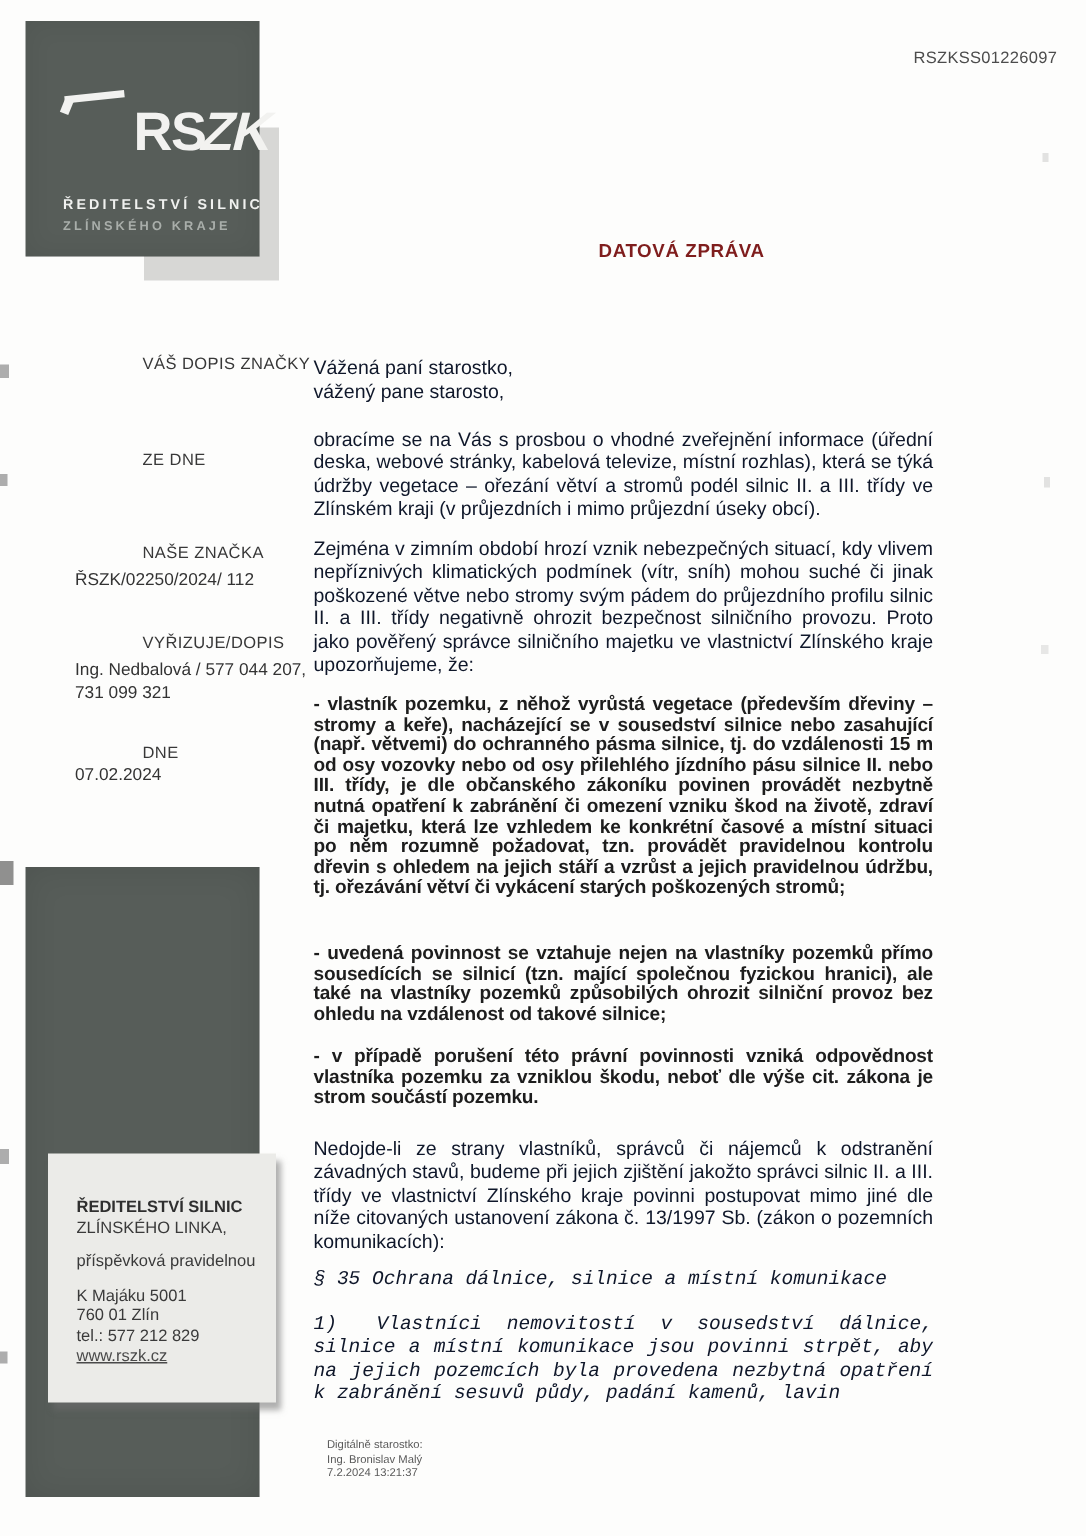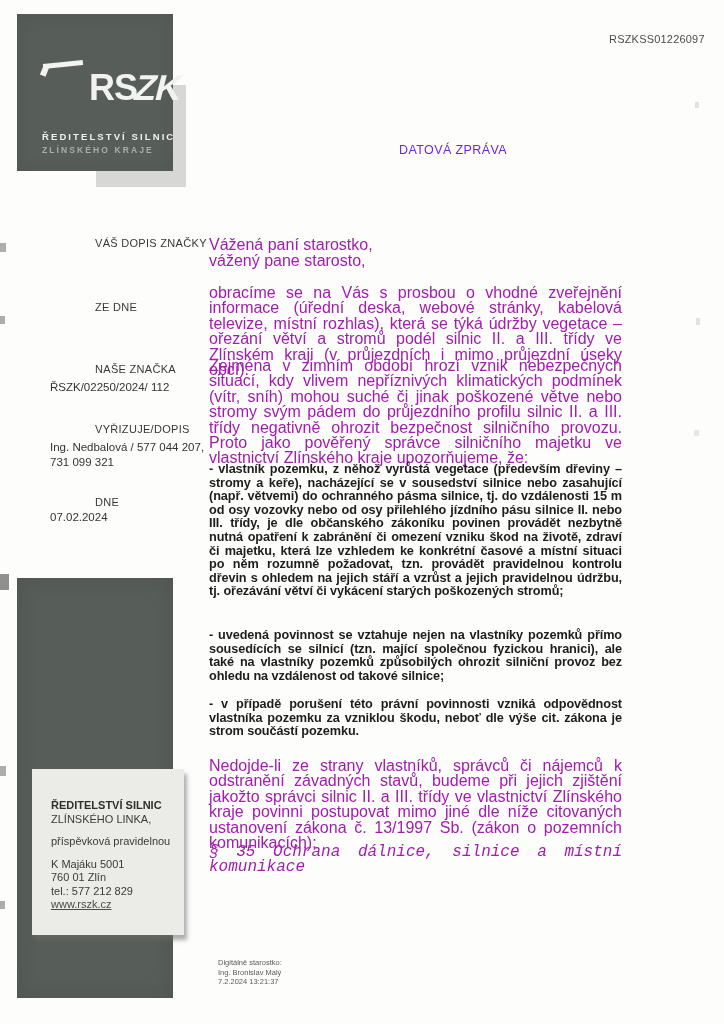--- a/index.html
+++ b/index.html
@@ -53,39 +53,39 @@
     color:#a9aeaa;font-size:8.5px;font-weight:700;letter-spacing:2.1px;
     white-space:nowrap;
   }
 
   
   .doc-id{
     position:absolute;left:609px;top:33px;
     font-size:11px;color:#4c4c4c;letter-spacing:0.2px;
   }
   .doc-title{
-    position:absolute;left:399px;top:143px;
-    font-size:12.5px;font-weight:400;color:#6d28d9;letter-spacing:0.4px;
+    position:absolute;left:399px;top:160px;
+    font-size:12.5px;font-weight:700;color:#7f1d1d;letter-spacing:0.4px;
   }
 
   
   .ref-label{
     position:absolute;left:50px;
     font-size:11px;color:#383838;letter-spacing:0.3px;white-space:nowrap;margin-left:45px;
   }
   .ref-value{
     position:absolute;left:50px;
     font-size:11.5px;color:#333;white-space:nowrap;
   }
 
   
   .para{
     position:absolute;left:209px;width:413px;
-    font-size:16px;line-height:15.4px;
-    text-align:justify;color:#a21caf;
+    font-size:13px;line-height:15.4px;
+    text-align:justify;color:#0f172a;
     margin:0;
   }
   .para.salut{text-align:left;line-height:15.8px;}
   .para.bold{
     font-weight:700;font-size:12.7px;line-height:13.6px;
     color:#1d1d1d;letter-spacing:-0.1px;
   }
   .para.italic{font-style:italic;font-family:Liberation Mono, monospace;}
   .law-num{display:inline-block;width:42px;font-style:italic;}
 
@@ -155,20 +155,23 @@
     <span>Vážená paní starostko,</span><br>
     <span>vážený pane starosto,</span>
   </p>
   <p class="para" style="top:285px">obracíme se na Vás s prosbou o vhodné zveřejnění informace (úřední deska, webové stránky, kabelová televize, místní rozhlas), která se týká údržby vegetace – ořezání větví a stromů podél silnic II. a III. třídy ve Zlínském kraji (v průjezdních i mimo průjezdní úseky obcí).</p>
   <p class="para" style="top:358px">Zejména v zimním období hrozí vznik nebezpečných situací, kdy vlivem nepříznivých klimatických podmínek (vítr, sníh) mohou suché či jinak poškozené větve nebo stromy svým pádem do průjezdního profilu silnic II. a III. třídy negativně ohrozit bezpečnost silničního provozu. Proto jako pověřený správce silničního majetku ve vlastnictví Zlínského kraje upozorňujeme, že:</p>
   <p class="para bold" style="top:463px">- vlastník pozemku, z něhož vyrůstá vegetace (především dřeviny – stromy a keře), nacházející se v sousedství silnice nebo zasahující (např. větvemi) do ochranného pásma silnice, tj. do vzdálenosti 15 m od osy vozovky nebo od osy přilehlého jízdního pásu silnice II. nebo III. třídy, je dle občanského zákoníku povinen provádět nezbytně nutná opatření k zabránění či omezení vzniku škod na životě, zdraví či majetku, která lze vzhledem ke konkrétní časové a místní situaci po něm rozumně požadovat, tzn. provádět pravidelnou kontrolu dřevin s ohledem na jejich stáří a vzrůst a jejich pravidelnou údržbu, tj. ořezávání větví či vykácení starých poškozených stromů;</p>
   <p class="para bold" style="top:698px">- v případě porušení této právní povinnosti vzniká odpovědnost vlastníka pozemku za vzniklou škodu, neboť dle výše cit. zákona je strom součástí pozemku.</p>
   <p class="para bold" style="top:629px">- uvedená povinnost se vztahuje nejen na vlastníky pozemků přímo sousedících se silnicí (tzn. mající společnou fyzickou hranici), ale také na vlastníky pozemků způsobilých ohrozit silniční provoz bez ohledu na vzdálenost od takové silnice;</p>
   <p class="para" style="top:758px">Nedojde-li ze strany vlastníků, správců či nájemců k odstranění závadných stavů, budeme při jejich zjištění jakožto správci silnic II. a III. třídy ve vlastnictví Zlínského kraje povinni postupovat mimo jiné dle níže citovaných ustanovení zákona č. 13/1997 Sb. (zákon o pozemních komunikacích):</p>
   <p class="para italic" style="top:845px">§ 35 Ochrana dálnice, silnice a místní komunikace</p>
+  <p class="para italic" style="top:875px">
+    <span class="law-num">1)</span><span>Vlastníci nemovitostí v sousedství dálnice, silnice a místní komunikace jsou povinni strpět, aby na jejich pozemcích byla provedena nezbytná opatření k zabránění sesuvů půdy, padání kamenů, lavin</span>
+  </p>
 
   <div class="footer-bar"></div>
   <div class="stamp-box">
     <div class="stamp-inner">
       <div class="stamp-org1">ŘEDITELSTVÍ SILNIC</div>
       <div>ZLÍNSKÉHO LINKA,</div>
       <div class="stamp-gap"></div>
       <div>příspěvková pravidelnou</div>
       <div class="stamp-gap"></div>
       <div>K Majáku 5001</div>

